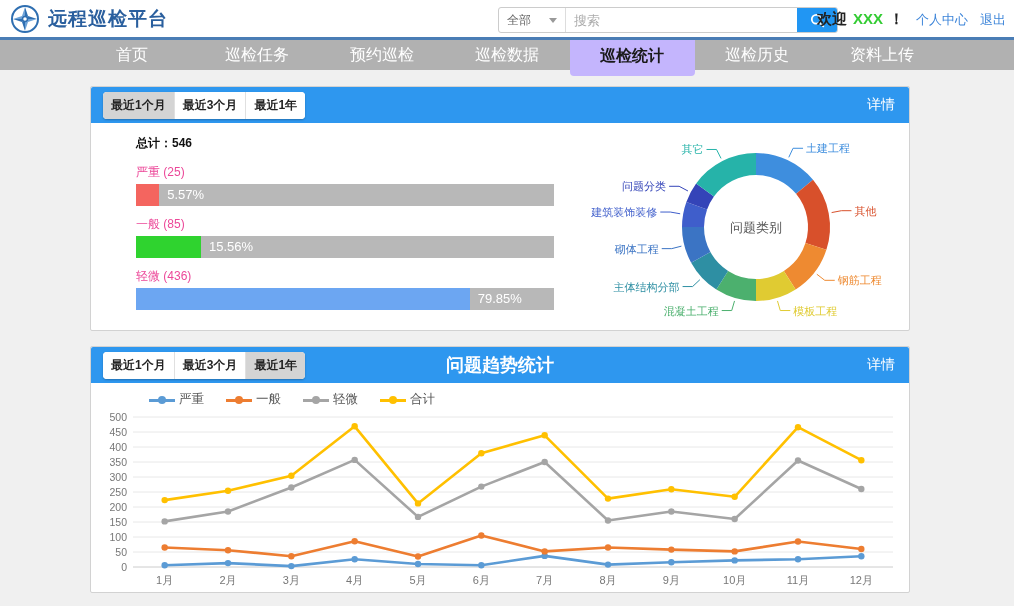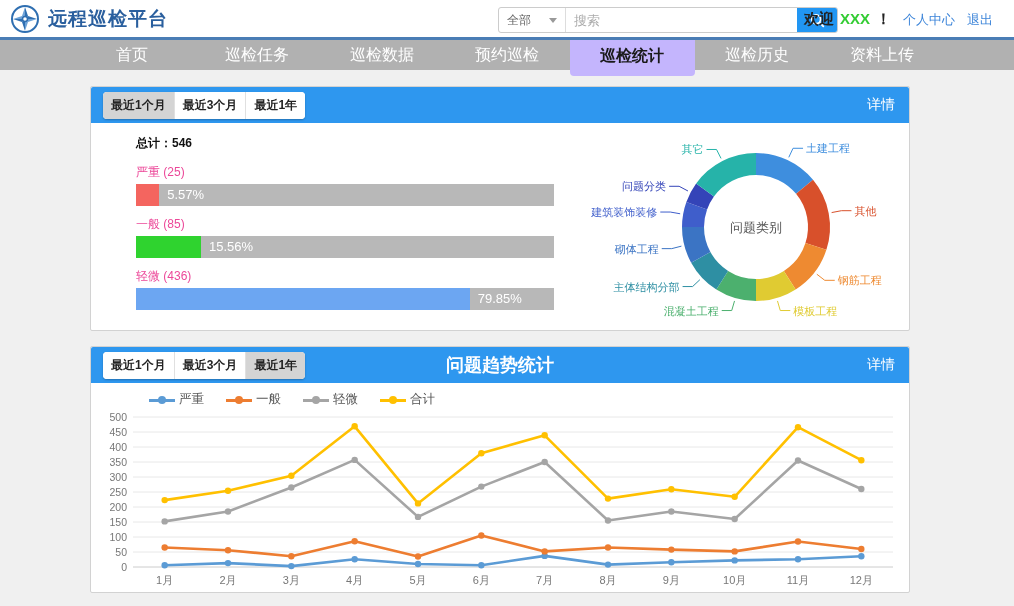--- a/index.html
+++ b/index.html
@@ -12,21 +12,21 @@
   .brand-title { font-size:19px; font-weight:bold; color:#2a5f9e; letter-spacing:1px; }
   .search-wrap { position:absolute; left:498px; top:7px; height:26px; display:flex; align-items:stretch;
                  border:1px solid #ccc; border-radius:3px; background:#fff; width:340px; }
   .search-cat { display:flex; align-items:center; gap:18px; padding:0 8px; font-size:12px; color:#666;
                 border-right:1px solid #ddd; cursor:pointer; white-space:nowrap; }
   .caret { width:0; height:0; border-left:4px solid transparent; border-right:4px solid transparent; border-top:5px solid #999; }
   .search-input { flex:1; border:none; outline:none; font-size:13px; color:#333; padding:0 8px; min-width:0; }
   .search-input::placeholder { color:#aaa; }
   .search-btn { width:40px; background:#2196f3; border:none; border-radius:0 2px 2px 0; cursor:pointer;
                 display:flex; align-items:center; justify-content:center; }
-  .welcome { position:absolute; right:21px; top:10px; display:flex; align-items:baseline; gap:6px; font-size:15px; white-space:nowrap; }
+  .welcome { position:absolute; right:8px; top:10px; display:flex; align-items:baseline; gap:6px; font-size:15px; white-space:nowrap; }
   .welcome .w-prefix { font-weight:bold; color:#222; }
   .welcome .w-user { font-weight:bold; color:#33cc33; }
   .welcome .w-suffix { font-weight:bold; color:#222; }
   .welcome a { font-size:13px; color:#3d85d9; text-decoration:none; margin-left:6px; cursor:pointer; }
 
   
   .nav { height:30px; background:#b1b1b1; display:flex; justify-content:center; position:relative; z-index:5; }
   .nav-item { width:125px; text-align:center; line-height:30px; font-size:16px; color:#fff; cursor:pointer; }
   .nav-item.active { background:#c4b5fd; color:#1a1a1a; font-weight:bold; height:36px; line-height:32px; border-radius:0 0 4px 4px; }
 
@@ -107,22 +107,22 @@
       <span class="w-user">XXX</span>
       <span class="w-suffix">！</span>
       <a>个人中心</a>
       <a>退出</a>
     </div>
   </header>
 
   <nav class="nav">
     <div class="nav-item">首页</div>
     <div class="nav-item">巡检任务</div>
+    <div class="nav-item">预约巡检</div>
     <div class="nav-item">巡检数据</div>
-    <div class="nav-item">预约巡检</div>
     <div class="nav-item active">巡检统计</div>
     <div class="nav-item">巡检历史</div>
     <div class="nav-item">资料上传</div>
   </nav>
 
   <main>
 
     <section class="panel">
       <div class="panel-head">
         <div class="filter-group">

